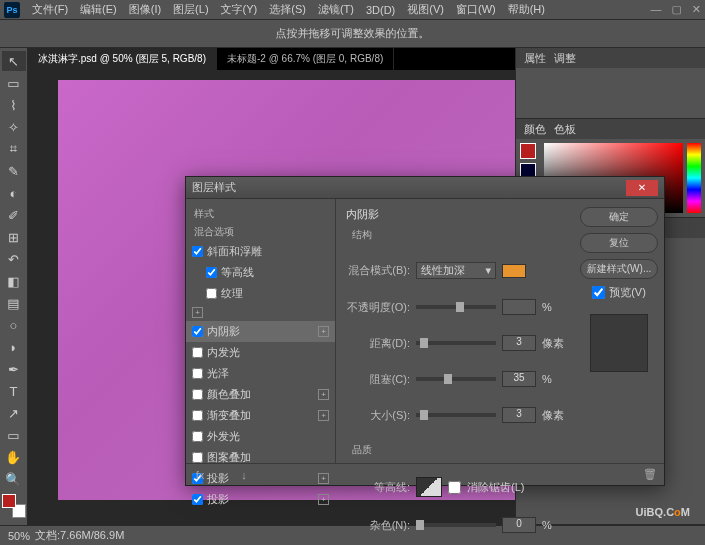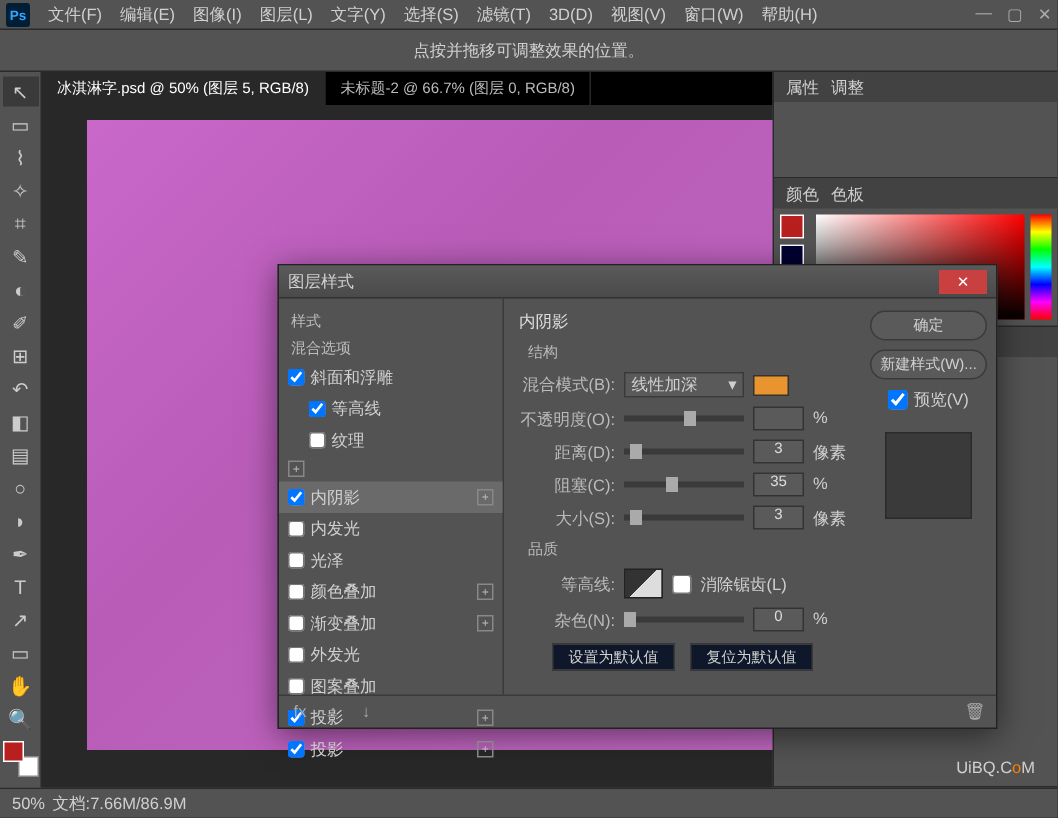--- a/index.html
+++ b/index.html
@@ -41,37 +41,37 @@
 .dlg-left{width:150px;border-right:1px solid #3a3a3a;padding:6px 0}
 .dlg-left-hdr{padding:2px 8px;font-size:10px;color:#bbb}
 .style-item{display:flex;align-items:center;padding:3px 6px;gap:4px;font-size:10px;justify-content:space-between}
 .style-item.selected{background:#6a6a6a}
 .style-item input[type=checkbox]{width:11px;height:11px}
 .style-lbl{flex:1;display:flex;align-items:center;gap:4px}
 .plus{width:11px;height:11px;border:1px solid #888;display:flex;align-items:center;justify-content:center;font-size:8px;color:#bbb}
 .dlg-mid{flex:1;padding:8px 10px}
 .sec-title{font-size:11px;color:#ddd;margin-bottom:6px}
 .sub-title{font-size:10px;color:#bbb;margin:6px 0 4px 6px}
-.row{display:flex;align-items:center;gap:6px;margin:6px 0;font-size:10px}
+.row{display:flex;align-items:center;gap:6px;margin:20px 0;font-size:10px}
 .row label{min-width:64px;text-align:right;color:#bbb}
 .select{height:17px;background:#5a5a5a;border:1px solid #3a3a3a;padding:0 4px;min-width:80px;display:flex;align-items:center;justify-content:space-between}
 .swatch{width:24px;height:14px;background:#e8942f;border:1px solid #333}
 .slider{width:80px;height:4px;background:#3a3a3a;position:relative}
 .slider .thumb{position:absolute;width:8px;height:10px;background:#aaa;top:-3px;left:50%}
 .num-input{width:34px;height:16px;background:#5a5a5a;border:1px solid #333;text-align:center;font-size:10px;color:#ddd}
 .angle-ctrl{width:34px;height:34px;border:1px solid #666;border-radius:50%;position:relative}
 .angle-ctrl::after{content:"";position:absolute;width:14px;height:1px;background:#aaa;top:50%;left:50%;transform-origin:left;transform:rotate(-30deg)}
 .btn-sm{height:18px;padding:0 10px;background:#0f172a;border:1px solid #3a3a3a;display:inline-flex;align-items:center;font-size:10px;cursor:pointer}
 .dlg-right{width:90px;padding:8px 6px;display:flex;flex-direction:column;gap:6px}
 .btn{height:20px;background:#5a5a5a;border:1px solid #3a3a3a;border-radius:10px;display:flex;align-items:center;justify-content:center;font-size:10px;cursor:pointer}
 .preview{width:58px;height:58px;background:#3a3a3a;margin:8px auto;border:1px solid #2a2a2a}
 .chk{display:flex;align-items:center;gap:4px;font-size:10px;justify-content:center}
 .dlg-foot{height:22px;border-top:1px solid #3a3a3a;display:flex;align-items:center;padding:0 6px;gap:6px}
 .foot-icon{width:16px;height:16px;color:#aaa;font-size:11px;display:flex;align-items:center;justify-content:center}
-.watermark{position:absolute;bottom:25px;right:15px;font-size:16px;color:#4ab0ff;font-weight:normal}
+.watermark{position:absolute;bottom:25px;right:15px;font-size:16px;color:#4ab0ff;font-weight:bold}
 .watermark .c{color:#ff8000}
 .contour{width:26px;height:20px;background:linear-gradient(135deg,#333 50%,#ddd 50%);border:1px solid #222}
 .win-ctrl{margin-left:auto;display:flex;gap:10px}
 .win-ctrl span{color:#aaa;cursor:pointer}
 </style>
 </head>
 <body>
 
 <div class="menubar">
   <div class="ps-icon">Ps</div>
@@ -319,20 +319,21 @@
         <div class="num-input">0</div>
         <span>%</span>
       </div>
       <div class="row" style="justify-content:center;gap:10px;margin-top:8px">
         <div class="btn-sm">设置为默认值</div>
         <div class="btn-sm">复位为默认值</div>
       </div>
     </div>
     <div class="dlg-right">
       <div class="btn">确定</div>
+      <div class="btn">复位</div>
       <div class="btn">新建样式(W)...</div>
       <div class="chk">
           <input type="checkbox" checked="" style="">
           <span>预览(V)</span>
         </div>
       <div class="preview"></div>
     </div>
   </div>
   <div class="dlg-foot">
     <div class="foot-icon">fx</div>

